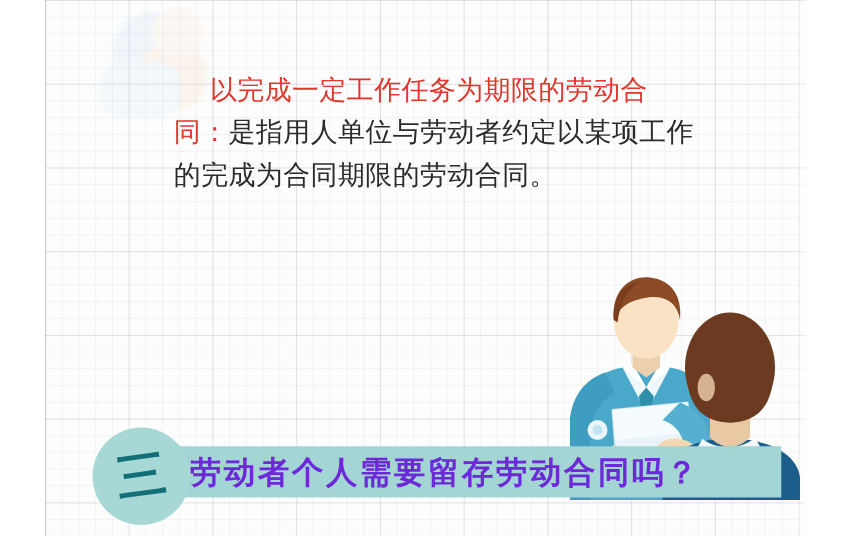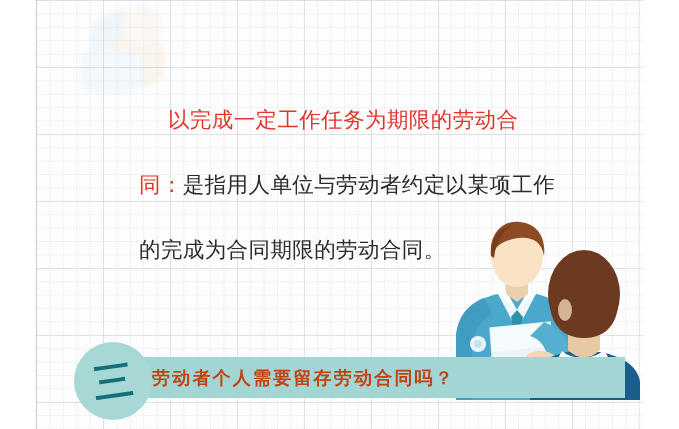--- a/index.html
+++ b/index.html
@@ -72,21 +72,21 @@
   .wm-c { position:absolute; left:6px;  top:48px; width:64px; height:44px; border-radius:30%; background:#9fcfe8; }
   .wm-d { position:absolute; left:48px; top:4px;  width:40px; height:40px; border-radius:50%; background:#f0c9a0; }
 
   
   .para {
     position: absolute;
     left: 139px;
     top: 22px;
     width: 420px;
     font-size: 21.5px;
-    line-height: 65px;
+    line-height: 34px;
     letter-spacing: 0.4px;
     color: #2b2b2b;
     font-family: "DejaVu Sans", "Liberation Sans", sans-serif;
     font-weight: 400;
     white-space: pre-wrap;
   }
   .para .red {
     color: #e2352c;
   }
 
@@ -108,24 +108,24 @@
     height: 41px;
     background: #a3d5d4;
   }
   .banner-text {
     position: absolute;
     left: 152px;
     top: 357px;
     width: 470px;
     height: 41px;
     line-height: 41px;
-    font-size: 18px;
+    font-size: 25px;
     font-weight: bold;
     letter-spacing: 2.2px;
-    color: #c2410c;
+    color: #6d28d9;
     font-family: "DejaVu Sans", "Liberation Sans", sans-serif;
     white-space: nowrap;
   }
   .badge-circle {
     position: absolute;
     left: 74px;
     top: 342px;
     width: 78px;
     height: 78px;
     border-radius: 50%;

